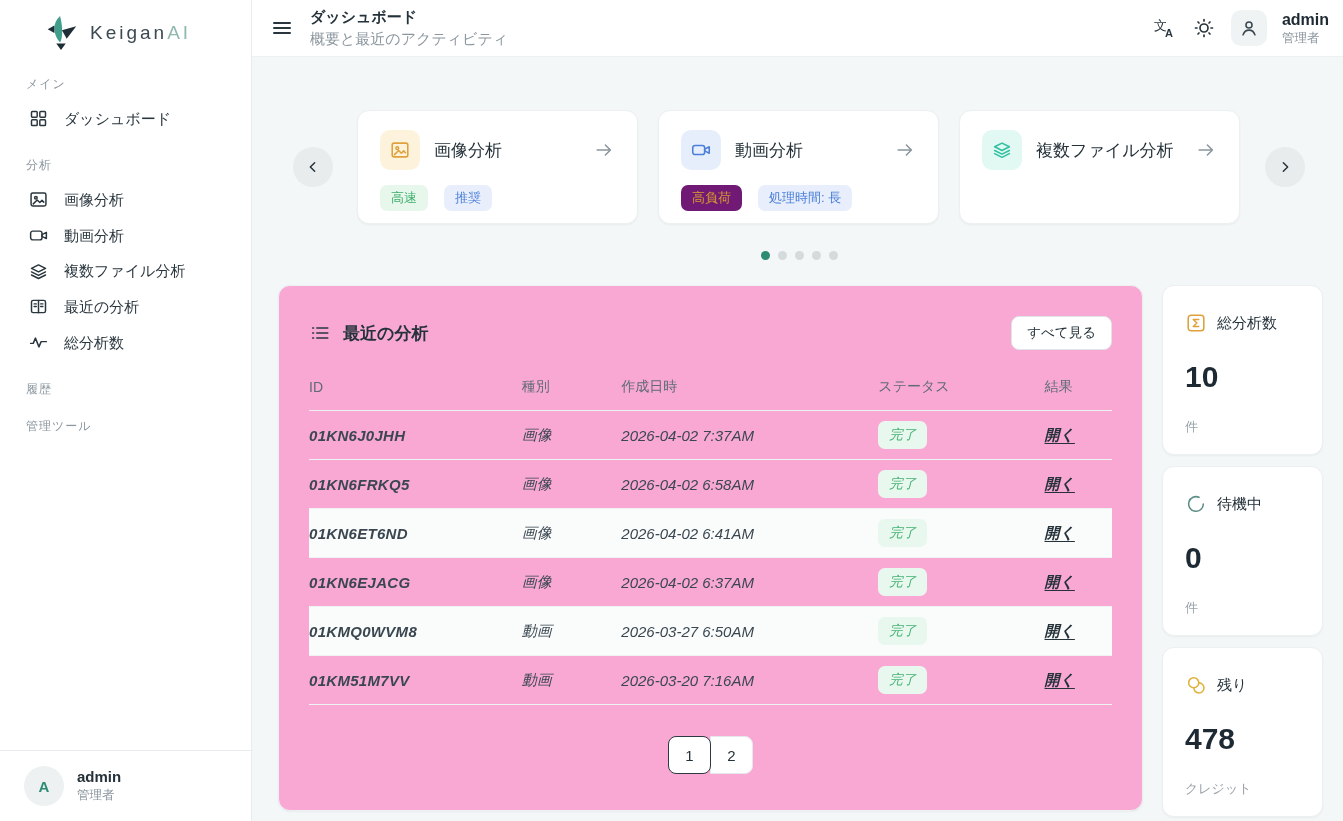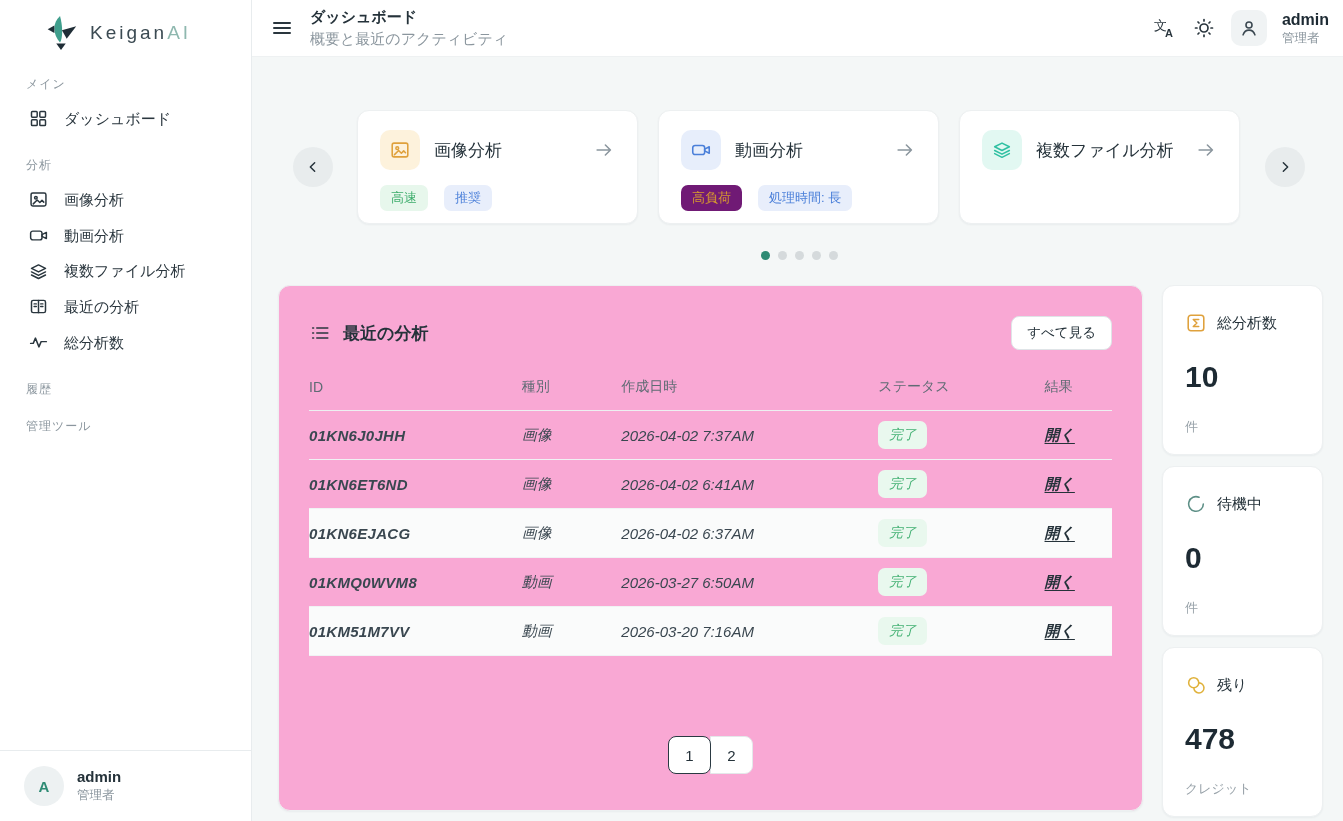--- a/index.html
+++ b/index.html
@@ -337,20 +337,27 @@
         </thead>
       <tbody>
           <tr>
             <td class="cell-id">01KN6J0JHH</td>
             <td>画像</td>
             <td>2026-04-02 7:37AM</td>
             <td><span class="status-badge">完了</span></td>
             <td><a class="open-link">開く</a></td>
           </tr>
           <tr>
+            <td class="cell-id">01KN6FRKQ5</td>
+            <td>画像</td>
+            <td>2026-04-02 6:58AM</td>
+            <td><span class="status-badge">完了</span></td>
+            <td><a class="open-link">開く</a></td>
+          </tr>
+          <tr>
             <td class="cell-id">01KN6ET6ND</td>
             <td>画像</td>
             <td>2026-04-02 6:41AM</td>
             <td><span class="status-badge">完了</span></td>
             <td><a class="open-link">開く</a></td>
           </tr>
           <tr>
             <td class="cell-id">01KN6EJACG</td>
             <td>画像</td>
             <td>2026-04-02 6:37AM</td>

